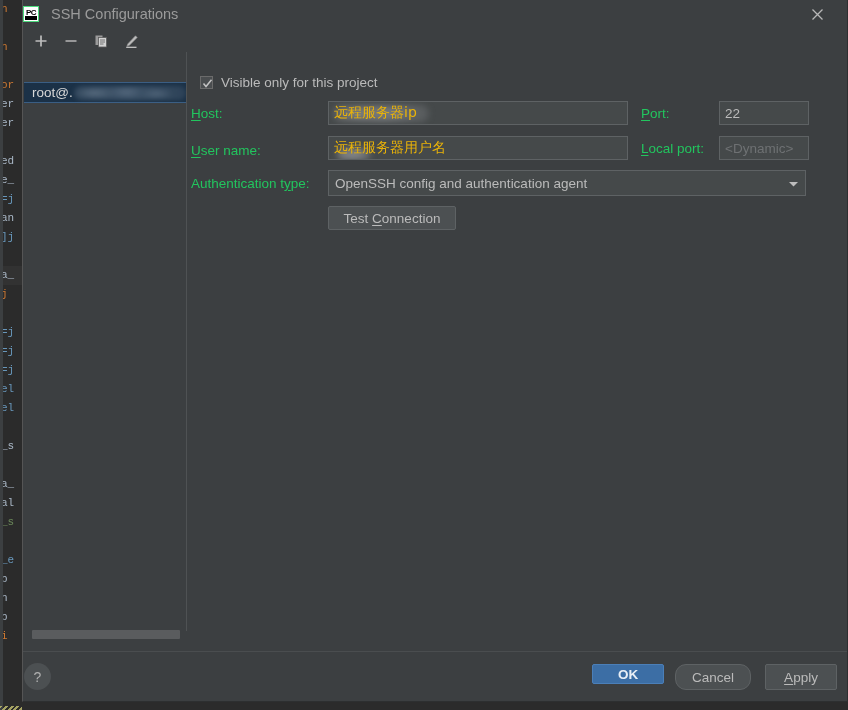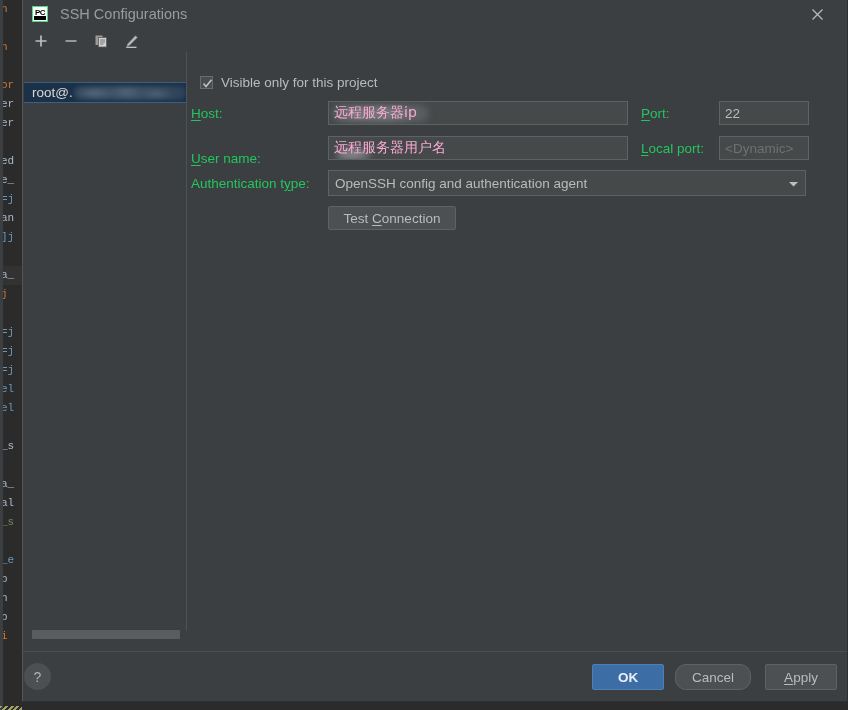--- a/index.html
+++ b/index.html
@@ -53,21 +53,21 @@
     z-index: 10;
     display: flex; flex-direction: column;
   }
 
   
   #titlebar {
     height: 28px; flex: 0 0 28px;
     background: #3c3f41;
     display: flex; align-items: center;
     position: relative;
-    padding-left: 9px;
+    padding-left: 0;
   }
   #app-icon {
     width: 16px; height: 16px; margin-left: 0px;
     border: 1.5px solid #4ddb7e;
     background: #ffffff;
     display: flex; align-items: center; justify-content: center;
     font-family: "Liberation Sans", sans-serif;
     font-size: 8px; font-weight: bold; color: #000;
     letter-spacing: -0.5px;
     position: relative;
@@ -189,21 +189,21 @@
     border: 1px solid #5e6264;
     height: 24px;
     display: flex; align-items: center;
     padding: 0 5px;
     font-size: 13.5px; color: #bbbbbb;
     cursor: text; overflow: hidden;
   }
   .textfield.placeholder { color: #6e7173; align-items: center; }
 
   .redtext {
-    color: #f9a8d4; font-size: 14px;
+    color: #eab308; font-size: 14px;
     font-family: "DejaVu Sans", sans-serif;
     position: relative; z-index: 3;
     white-space: nowrap;
   }
   .blur-block {
     position: absolute; z-index: 2; border-radius: 8px;
     background:
       radial-gradient(ellipse 34px 10px at 25% 50%, rgba(150,152,154,.55), transparent 72%),
       radial-gradient(ellipse 30px 9px at 62% 48%, rgba(140,142,145,.48), transparent 72%),
       linear-gradient(90deg, rgba(120,123,126,.40), rgba(152,154,157,.52), rgba(118,121,124,.34));
@@ -242,21 +242,21 @@
   }
   #help-btn {
     position: absolute; left: 1px; top: 11px;
     width: 27px; height: 27px; border-radius: 50%;
     background: #4c5052;
     display: flex; align-items: center; justify-content: center;
     font-size: 14px; color: #b0b0b0; cursor: pointer;
   }
   #btn-ok {
     position: absolute; right: 183px; top: 12px;
-    width: 72px; height: 26px;
+    width: 72px; height: 20px;
     background: #3c6ea5; border: 1px solid #4b7fb8; border-radius: 2px;
     display: flex; align-items: center; justify-content: center;
     font-size: 13.5px; font-weight: bold; color: #e8eef5; cursor: pointer;
   }
   #btn-cancel {
     position: absolute; right: 96px; top: 12px;
     width: 76px; height: 26px; border-radius: 11px;
   }
   #btn-apply {
     position: absolute; right: 10px; top: 12px;
@@ -379,21 +379,21 @@
       <div class="textfield" style="left:141px; top:73px; width:300px;">
         <span class="blur-block" style="left:4px; top:3px; width:96px; height:17px;"></span>
         <span class="redtext">远程服务器ip</span>
       </div>
 
       <span class="field-label" style="left:454px; top:78px;"><span class="mn">P</span>ort:</span>
       <div class="textfield" style="left:532px; top:73px; width:90px;">
         <span>22</span>
       </div>
 
-      <span class="field-label" style="left:4px; top:123px;"><span class="mn">U</span>ser name:</span>
+      <span class="field-label" style="left:4px; top:115px;"><span class="mn">U</span>ser name:</span>
       <div class="textfield" style="left:141px; top:108px; width:300px;">
         <span class="blur-block" style="left:8px; top:11px; width:34px; height:13px;"></span>
         <span class="redtext">远程服务器用户名</span>
       </div>
 
       <span class="field-label" style="left:454px; top:113px;"><span class="mn">L</span>ocal port:</span>
       <div class="textfield placeholder" style="left:532px; top:108px; width:90px;">
         <span>&lt;Dynamic&gt;</span>
       </div>
 

